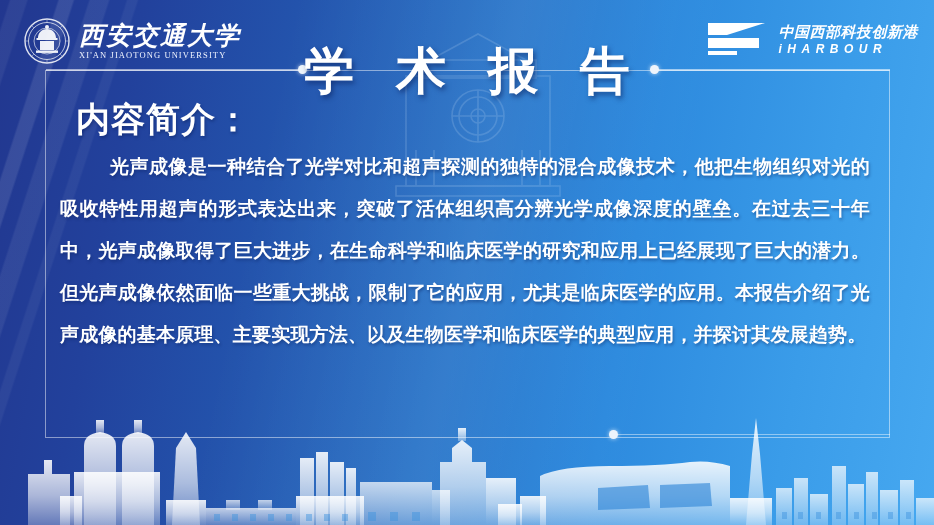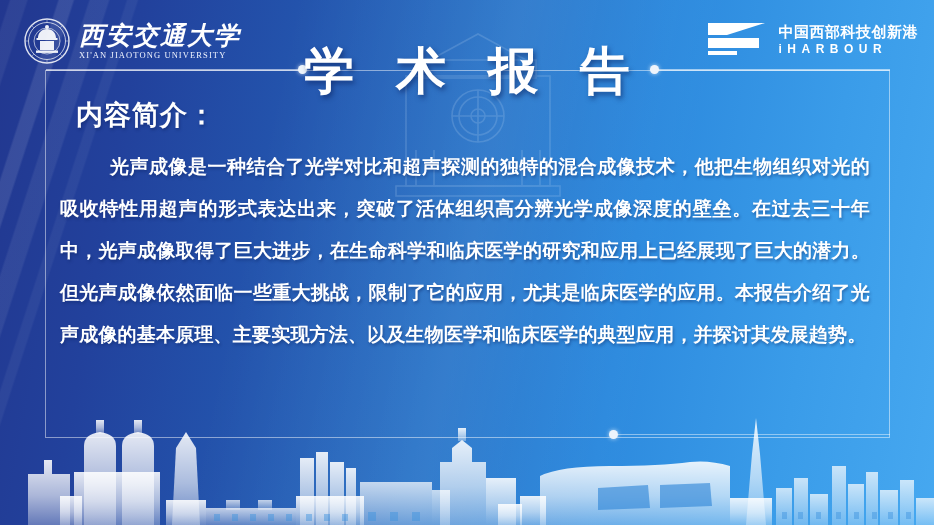--- a/index.html
+++ b/index.html
@@ -81,21 +81,21 @@
     font-family: "Liberation Serif", "DejaVu Serif", serif;
     font-size: 8.5px; font-weight: 400; color: #f0f4ff;
     letter-spacing: 1.1px; white-space: nowrap;
   }
 
   .logo-right {
     position: absolute; right: 16px; top: 22px;
     display: flex; align-items: center; gap: 10px;
   }
   .harbour-mark { width: 62px; height: 34px; flex: none; }
-  .logo-right-text { display: flex; flex-direction: column; line-height: 1; }
+  .logo-right-text { display: flex; flex-direction: column; line-height: 1; font-style: italic; }
   .harbour-cn {
     font-size: 15px; font-weight: 700; color: #ffffff;
     letter-spacing: .5px; white-space: nowrap;
   }
   .harbour-en {
     margin-top: 4px;
     font-size: 12px; font-weight: 700; color: #ffffff;
     letter-spacing: 5.5px; white-space: nowrap;
   }
 
@@ -144,21 +144,21 @@
   .tail-dot {
     position: absolute; left: 609px; top: 430px;
     width: 9px; height: 9px; border-radius: 50%;
     background: #eef4fb;
     box-shadow: 0 0 4px rgba(255,255,255,.7);
   }
 
   
   .section-heading {
     position: absolute; left: 76px; top: 97px;
-    font-size: 27px; font-weight: 700; color: #ffffff;
+    font-size: 34px; font-weight: 700; color: #ffffff;
     letter-spacing: 1px; white-space: nowrap;
     text-shadow: 1px 2px 3px rgba(10,30,90,.45);
   }
 
   
   .body-text {
     position: absolute;
     left: 60px; top: 146px;
     width: 810px;
     font-size: 19px;

